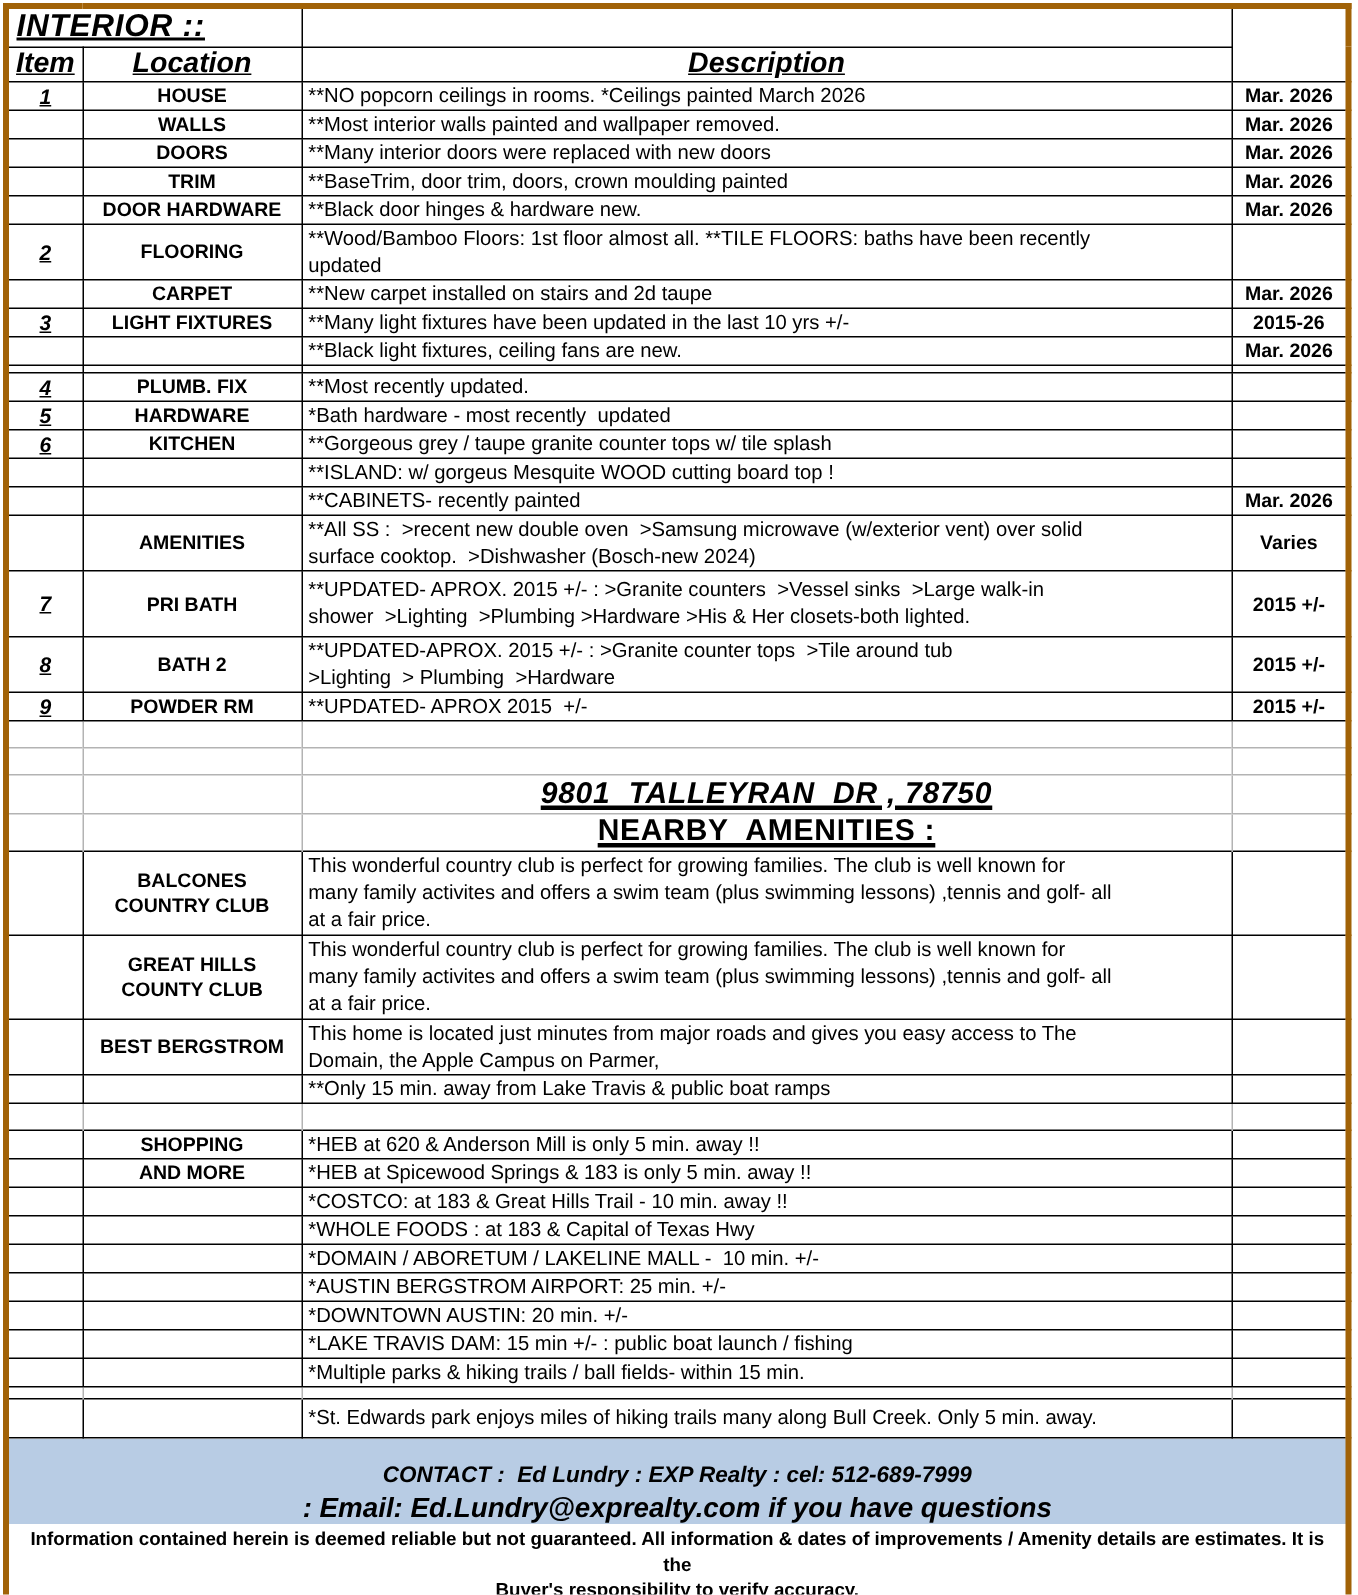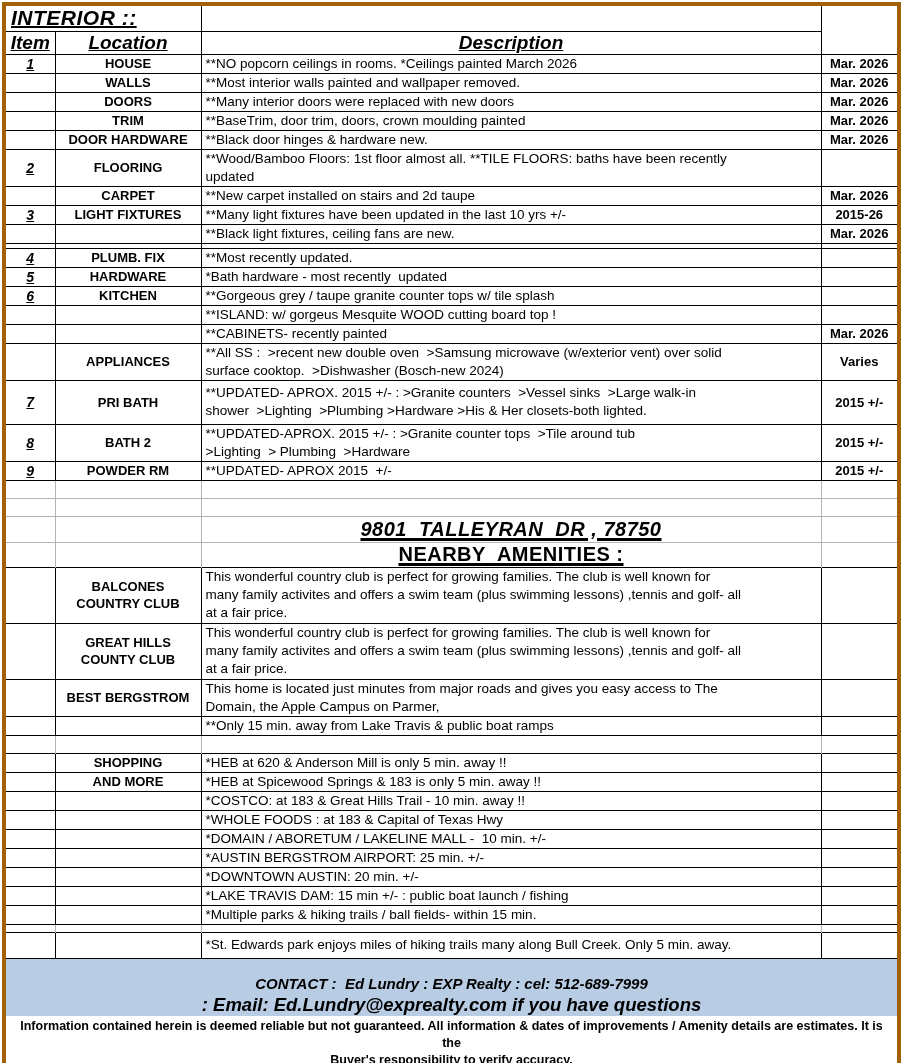--- a/index.html
+++ b/index.html
@@ -165,21 +165,21 @@
         <td class="bk datecell"></td>
       </tr>
       <tr style="height: 18px;">
         <td class="bk itemcell"></td>
         <td class="bk loccell"></td>
         <td class="bk desccell">**CABINETS- recently painted</td>
         <td class="bk datecell">Mar. 2026</td>
       </tr>
       <tr style="height: 37px;">
         <td class="bk itemcell"></td>
-        <td class="bk loccell">APPLIANCES</td>
+        <td class="bk loccell">AMENITIES</td>
         <td class="bk desccell">**All SS :  &gt;recent new double oven  &gt;Samsung microwave (w/exterior vent) over solid
 surface cooktop.  &gt;Dishwasher (Bosch-new 2024)</td>
         <td class="bk datecell">Varies</td>
       </tr>
       <tr style="height: 44px;">
         <td class="bk itemcell"><span class="u" style="text-decoration: underline;">7</span></td>
         <td class="bk loccell">PRI BATH</td>
         <td class="bk desccell">**UPDATED- APROX. 2015 +/- : &gt;Granite counters  &gt;Vessel sinks  &gt;Large walk-in
 shower  &gt;Lighting  &gt;Plumbing &gt;Hardware &gt;His &amp; Her closets-both lighted.</td>
         <td class="bk datecell">2015 +/-</td>

